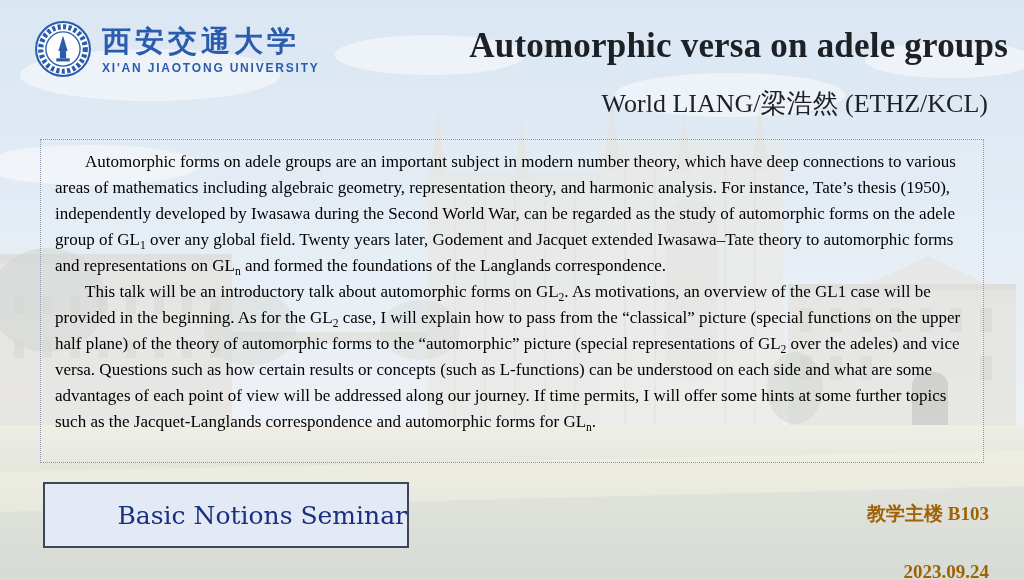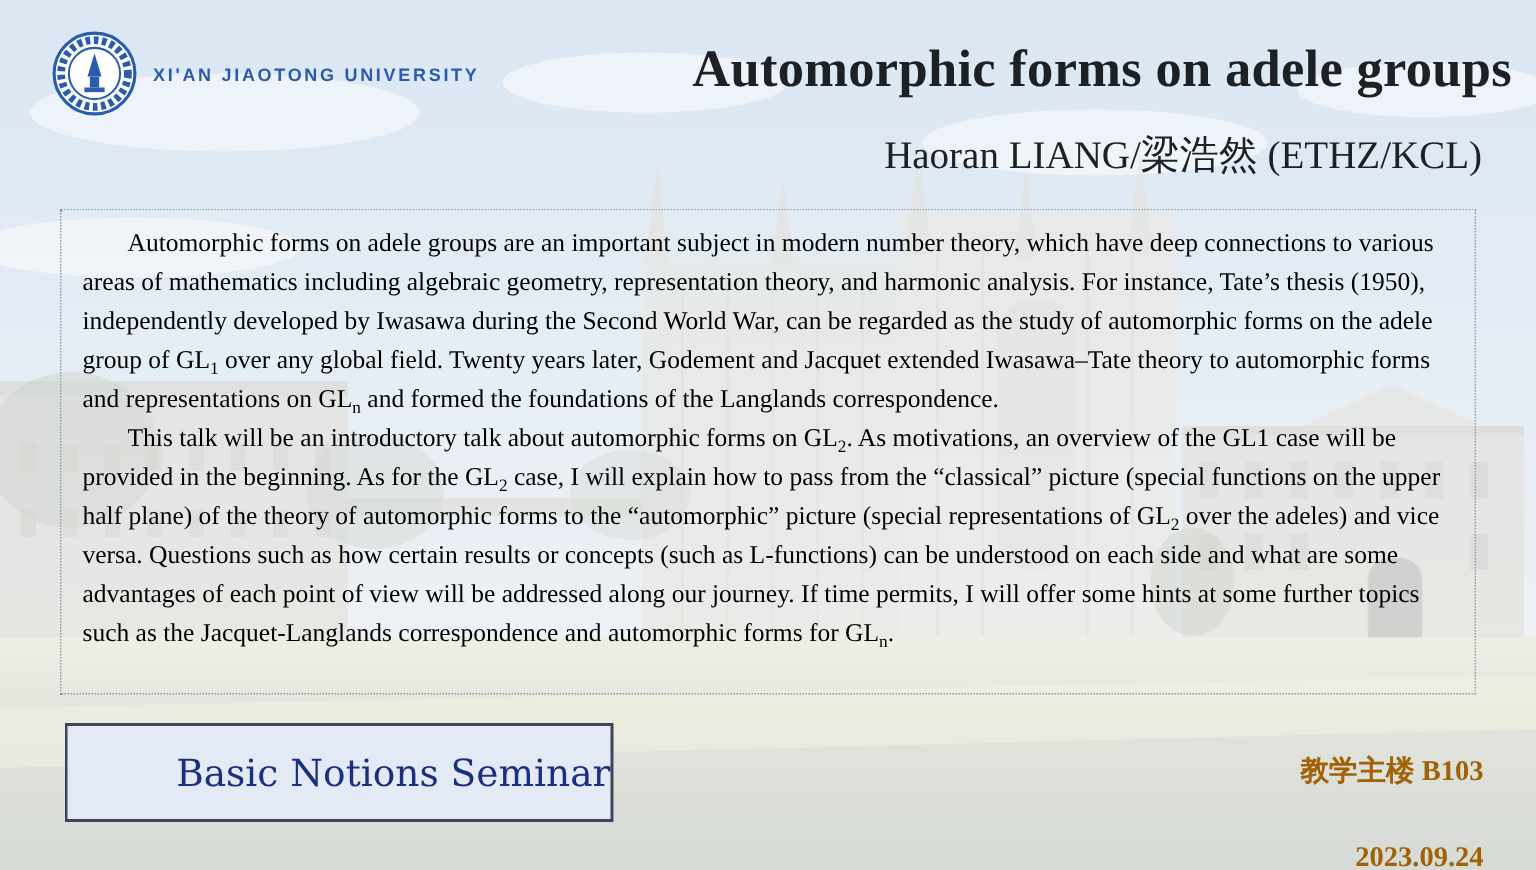--- a/index.html
+++ b/index.html
@@ -160,26 +160,27 @@
     <circle cx="28" cy="28" r="26" fill="#ffffff" stroke="#2a5cae" stroke-width="2"></circle>
     <circle cx="28" cy="28" r="21.5" fill="none" stroke="#2a5cae" stroke-width="5" stroke-dasharray="3 2.3"></circle>
     <circle cx="28" cy="28" r="16.5" fill="#ffffff" stroke="#2a5cae" stroke-width="1.3"></circle>
     <g fill="#2a5cae">
       <polygon points="28,15 23.5,30 32.5,30"></polygon>
       <rect x="25" y="30" width="6" height="7"></rect>
       <rect x="21.5" y="37" width="13" height="3"></rect>
     </g>
   </svg>
   <div class="logo-text">
+    <div class="logo-cn">西安交通大学</div>
     <div class="logo-en">XI'AN JIAOTONG UNIVERSITY</div>
   </div>
 </div>
 
-<div class="title">Automorphic forms on adele groups</div>
-<div class="speaker">Haoran LIANG/梁浩然 (ETHZ/KCL)</div>
+<div class="title">Automorphic versa on adele groups</div>
+<div class="speaker">World LIANG/梁浩然 (ETHZ/KCL)</div>
 
 <div class="abstract">
   <p><span>Automorphic forms on adele groups are an important subject in modern number theory, which have deep connections to various areas of mathematics including algebraic geometry, representation theory, and harmonic analysis. For instance, Tate’s thesis (1950), independently developed by Iwasawa during the Second World War, can be regarded as the study of automorphic forms on the adele group of GL</span><sub>1</sub><span> over any global field. Twenty years later, Godement and Jacquet extended Iwasawa–Tate theory to automorphic forms and representations on GL</span><sub>n</sub><span> and formed the foundations of the Langlands correspondence.</span></p>
   <p><span>This talk will be an introductory talk about automorphic forms on GL</span><sub>2</sub><span>. As motivations, an overview of the GL1 case will be provided in the beginning. As for the GL</span><sub>2</sub><span> case, I will explain how to pass from the “classical” picture (special functions on the upper half plane) of the theory of automorphic forms to the “automorphic” picture (special representations of GL</span><sub>2</sub><span> over the adeles) and vice versa. Questions such as how certain results or concepts (such as L-functions) can be understood on each side and what are some advantages of each point of view will be addressed along our journey. If time permits, I will offer some hints at some further topics such as the Jacquet-Langlands correspondence and automorphic forms for GL</span><sub>n</sub><span>.</span></p>
 </div>
 
 <div class="seminar-box">
   <span>Basic Notions Seminar</span>
 </div>
 

